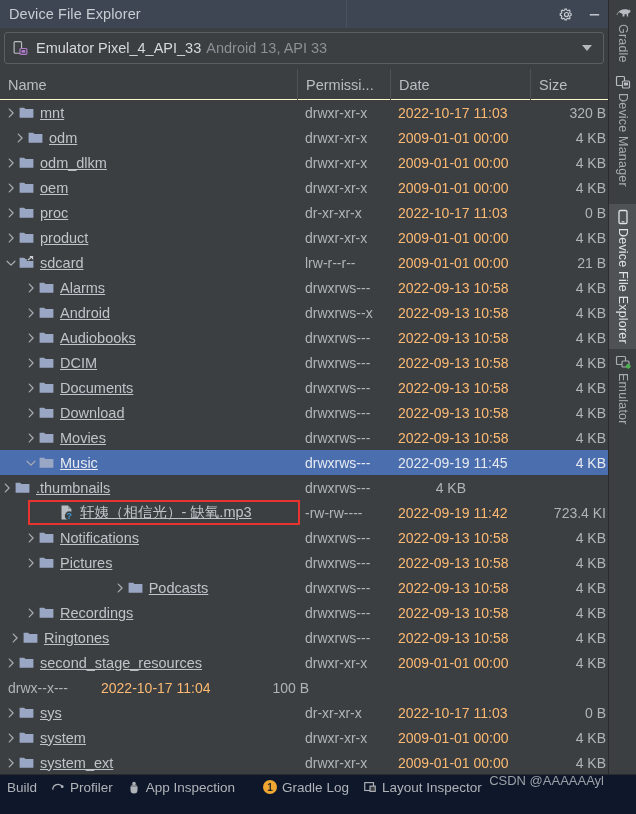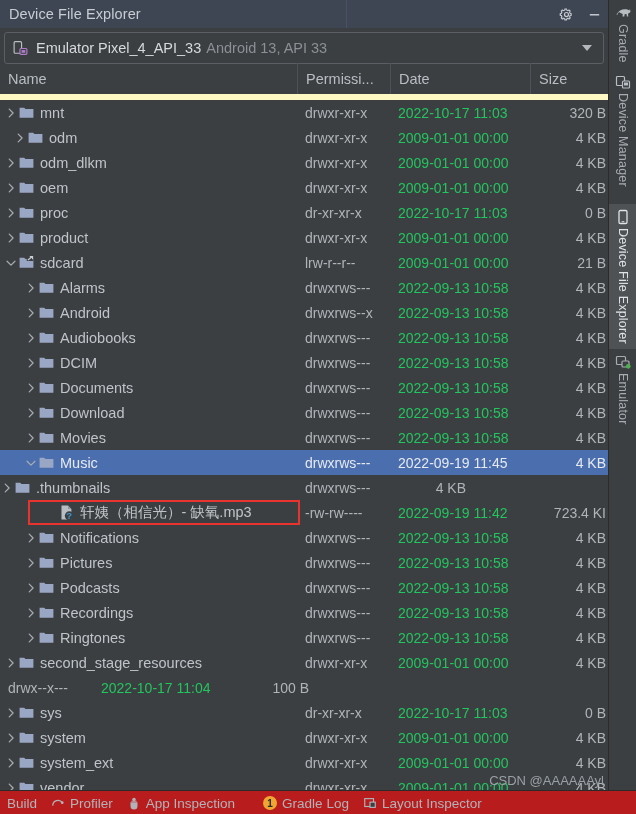--- a/index.html
+++ b/index.html
@@ -48,22 +48,22 @@
   .arrow-down {
     width: 0; height: 0; margin-right: 7px;
     border-left: 5px solid transparent; border-right: 5px solid transparent;
     border-top: 6px solid #b4b8bd;
   }
 
   
   .table-head {
     position: absolute; left: 0; top: 69px; width: 608px; height: 31px;
     background: #3c3f41;
-    border-bottom: 6px solid #fef9c3;
-    display: flex; align-items: flex-end;
+    border-bottom: 1px solid #fef9c3;
+    display: flex; align-items: flex-start;
   }
   .th {
     color: #b9bec4; font-size: 14.5px; height: 31px;
     display: flex; align-items: center; padding-left: 8px;
     border-left: 1px solid #4e5257;
     white-space: nowrap; overflow: hidden;
     cursor: pointer;
   }
   .th.first { border-left: none; }
 
@@ -78,36 +78,36 @@
   .row.sel { background: #4b6eaf; }
   .cell-name {
     width: 297px; display: flex; align-items: center; height: 25px;
     overflow: hidden; white-space: nowrap;
   }
   .cell-perm {
     width: 93px; color: #b0b4b9; font-size: 14px; padding-left: 8px;
     white-space: nowrap; overflow: hidden; font-family: "Liberation Sans", sans-serif;
   }
   .cell-date {
-    width: 140px; color: #22c55e; font-size: 14px; padding-left: 8px;
+    width: 140px; color: #fdba74; font-size: 14px; padding-left: 8px;
     white-space: nowrap; overflow: hidden;
   }
   .cell-size {
     width: 78px; color: #b0b4b9; font-size: 14px; text-align: right; padding-right: 2px;
     white-space: nowrap; overflow: hidden;
   }
   .row.sel .cell-perm, .row.sel .cell-date, .row.sel .cell-size, .row.sel .nm { color: #e6eaf0; }
 
   .twisty {
     width: 14px; height: 25px; flex: none; display: flex; align-items: center; justify-content: center;
     cursor: pointer;
   }
   .twisty svg { display: block; }
   .ficon { width: 17px; height: 17px; flex: none; margin-right: 5px; }
-  .nm { color: #bfc4ca; font-size: 14.5px; white-space: nowrap; }
+  .nm { color: #bfc4ca; font-size: 14.5px; white-space: nowrap; text-decoration: underline; }
 
   
   .annot-box {
     position: absolute; left: 28px; top: 0; width: 272px; height: 25px;
     border: 2px solid #e8332f; pointer-events: none; z-index: 4;
   }
 
   
   .scroll-track {
     position: absolute; right: 0; top: 100px; width: 13px; height: 690px;
@@ -137,22 +137,22 @@
   .sb-gap { height: 11px; }
 
   
   .watermark {
     position: absolute; right: 32px; bottom: 26px;
     color: #9aa0a6; font-size: 13px; white-space: nowrap; z-index: 6;
   }
 
   
   .bottombar {
-    position: absolute; left: 0; bottom: 0; width: 636px; height: 24px;
-    background: #b91c1c; border-top: 1px solid #2b2b2b;
+    position: absolute; left: 0; bottom: 0; width: 636px; height: 40px;
+    background: #0f172a; border-top: 1px solid #2b2b2b;
     display: flex; align-items: flex-start; overflow: hidden;
   }
   .bb-item {
     display: flex; align-items: center; height: 24px; padding: 0 7px;
     color: #b0b4b9; font-size: 13.5px; white-space: nowrap; cursor: pointer;
   }
   .bb-icn { width: 14px; height: 14px; margin-right: 5px; flex: none; }
   .bb-badge {
     width: 14px; height: 14px; border-radius: 50%; background: #f0a732;
     color: #2b2b2b; font-size: 10px; font-weight: bold;
@@ -509,21 +509,21 @@
           <span class="ficon"><svg width="17" height="17" viewBox="0 0 16 16">
               <path fill="#9aa7c4" d="M1.5 3.5h4.3l1.2 1.3h7.5v8.2H1.5z"></path>
             </svg></span>
           <span class="nm">Pictures</span>
         </div>
         <div class="cell-perm">drwxrws---</div>
         <div class="cell-date">2022-09-13 10:58</div>
         <div class="cell-size">4 KB</div>
       </div>
       <div class="row">
-        <div class="cell-name" style="padding-left: 24px;">
+        <div class="cell-name" style="padding-left: 24px; justify-content: center;">
           <span class="twisty">
             <svg width="14" height="14" viewBox="0 0 16 16">
               <path d="M6 3.5 L10.4 8 L6 12.5" fill="none" stroke="#a7acb2" stroke-width="1.4" stroke-linecap="round" stroke-linejoin="round"></path>
             </svg>
           </span>
           <span class="ficon"><svg width="17" height="17" viewBox="0 0 16 16">
               <path fill="#9aa7c4" d="M1.5 3.5h4.3l1.2 1.3h7.5v8.2H1.5z"></path>
             </svg></span>
           <span class="nm">Podcasts</span>
         </div>
@@ -541,21 +541,21 @@
           <span class="ficon"><svg width="17" height="17" viewBox="0 0 16 16">
               <path fill="#9aa7c4" d="M1.5 3.5h4.3l1.2 1.3h7.5v8.2H1.5z"></path>
             </svg></span>
           <span class="nm">Recordings</span>
         </div>
         <div class="cell-perm">drwxrws---</div>
         <div class="cell-date">2022-09-13 10:58</div>
         <div class="cell-size">4 KB</div>
       </div>
       <div class="row">
-        <div class="cell-name" style="padding-left: 24px;">
+        <div class="cell-name" style="padding-left: 8px;">
           <span class="twisty">
             <svg width="14" height="14" viewBox="0 0 16 16">
               <path d="M6 3.5 L10.4 8 L6 12.5" fill="none" stroke="#a7acb2" stroke-width="1.4" stroke-linecap="round" stroke-linejoin="round"></path>
             </svg>
           </span>
           <span class="ficon"><svg width="17" height="17" viewBox="0 0 16 16">
               <path fill="#9aa7c4" d="M1.5 3.5h4.3l1.2 1.3h7.5v8.2H1.5z"></path>
             </svg></span>
           <span class="nm">Ringtones</span>
         </div>

